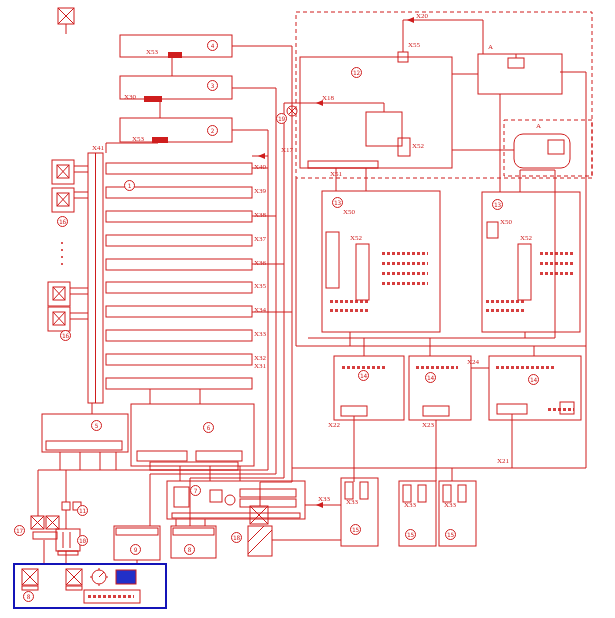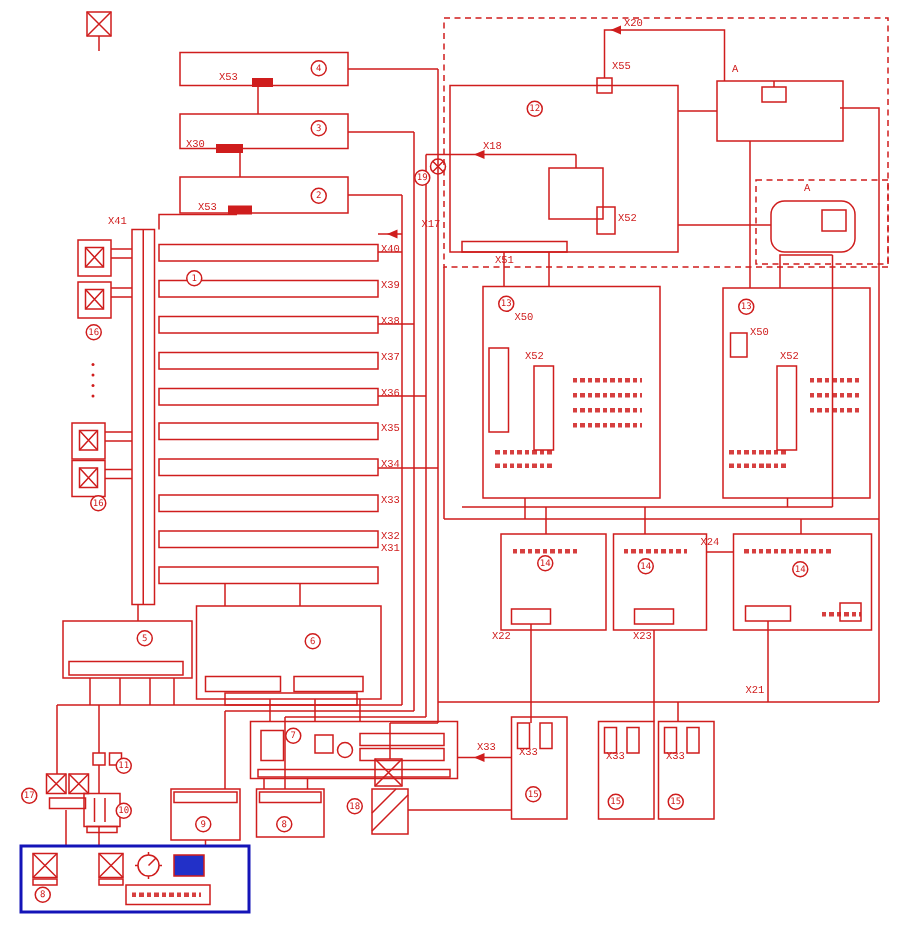--- a/index.html
+++ b/index.html
@@ -1,21 +1,21 @@
 <!DOCTYPE html>
 <html><head>
 <meta charset="utf-8">
 <style>
   html,body{margin:0;padding:0;background:#ffffff;}
   #stage{position:relative;width:615px;height:618px;background:#ffffff;overflow:hidden;
          font-family:"DejaVu Sans Mono", monospace;}
   #schematic-svg{position:absolute;left:0;top:0;}
   #labels-layer{position:absolute;left:0;top:0;width:615px;height:618px;}
   .lbl{position:absolute;font-size:7px;line-height:7px;color:#cf1d1d;white-space:nowrap;
-       font-family:Liberation Mono, monospace;}
+       font-family:Liberation Serif, serif;}
   .cnum{position:absolute;width:11px;height:11px;border:1px solid #cf1d1d;border-radius:50%;
         color:#cf1d1d;font-size:6px;line-height:9px;text-align:center;background:#ffffff;
         box-sizing:border-box;font-family:"DejaVu Sans Mono", monospace;}
   .tinytext{position:absolute;height:3px;
         background:repeating-linear-gradient(90deg,#cf1d1d 0 3px,transparent 3px 5px);opacity:.85;}
   .wire{stroke:#cf1d1d;fill:none;stroke-width:1;}
   .box{stroke:#cf1d1d;fill:none;stroke-width:1;}
   .boxf{fill:#cf1d1d;stroke:none;}
   .dash{stroke:#cf1d1d;fill:none;stroke-width:1;stroke-dasharray:4 3;}
   .bluebox{stroke:#1414b8;fill:none;stroke-width:2;}
@@ -262,21 +262,21 @@
     <path class="wire" d="M99,577 L104,572 M99,568 L99,570 M99,584 L99,586 M90,577 L92,577 M106,577 L108,577"></path>
     <rect class="bluefill" x="116" y="570" width="20" height="14"></rect>
     <rect class="box" x="84" y="590" width="56" height="13" fill="#ffffff"></rect>
   </g>
 </svg>
 
 <div id="labels-layer">
       <span class="lbl" style="left: 146px; top: 49px;">X53</span>
       <span class="lbl" style="left: 124px; top: 94px;">X30</span>
       <span class="lbl" style="left: 132px; top: 136px;">X53</span>
-      <span class="lbl" style="left: 72px; top: 145px;">X41</span>
+      <span class="lbl" style="left: 92px; top: 145px;">X41</span>
       <span class="lbl" style="left: 416px; top: 13px;">X20</span>
       <span class="lbl" style="left: 408px; top: 42px;">X55</span>
       <span class="lbl" style="left: 488px; top: 44px;">A</span>
       <span class="lbl" style="left: 536px; top: 123px;">A</span>
       <span class="lbl" style="left: 322px; top: 95px;">X18</span>
       <span class="lbl" style="left: 281px; top: 147px;">X17</span>
       <span class="lbl" style="left: 330px; top: 171px;">X51</span>
       <span class="lbl" style="left: 343px; top: 209px;">X50</span>
       <span class="lbl" style="left: 350px; top: 235px;">X52</span>
       <span class="lbl" style="left: 500px; top: 219px;">X50</span>

